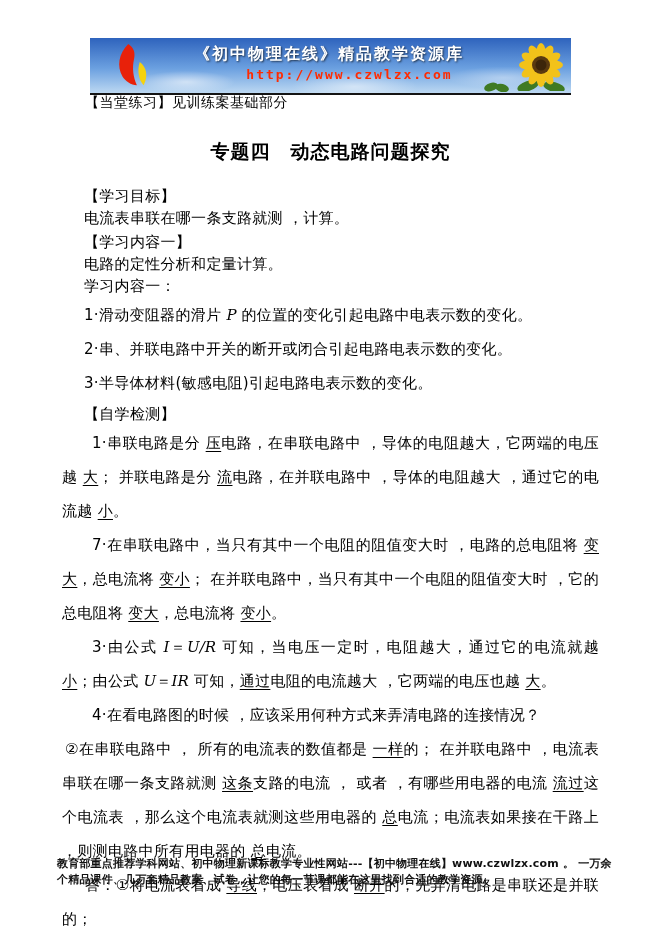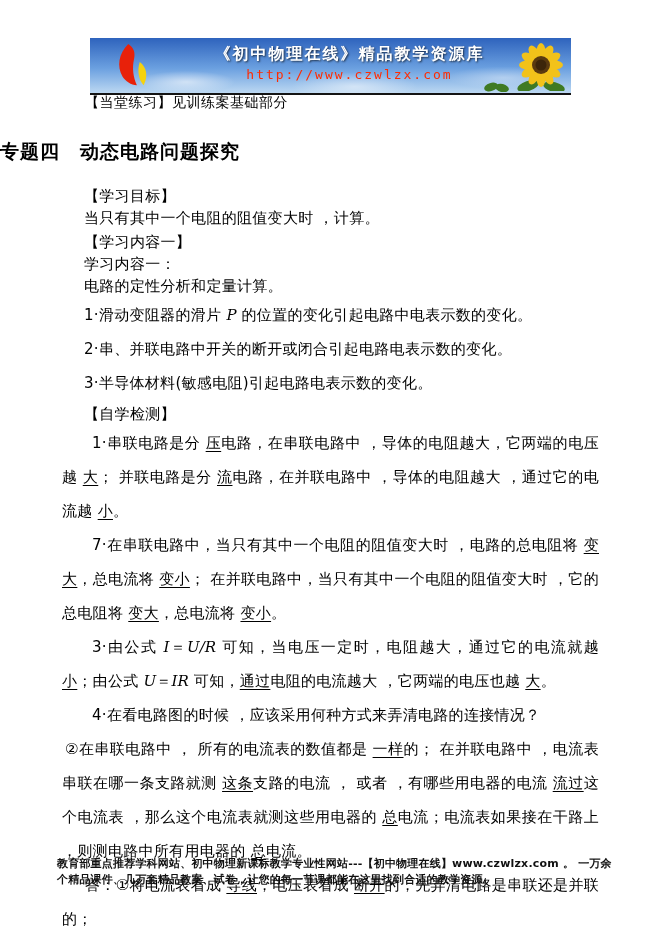--- a/index.html
+++ b/index.html
@@ -6,32 +6,32 @@
   .page{position:relative;width:661px;height:936px;background:#fff;font-family:"DejaVu Sans",sans-serif;color:#000;overflow:hidden}
 
   
   .banner{position:absolute;left:90px;top:38px;width:481px;height:55px;
     background:
       radial-gradient(70px 16px at 20% 80%, rgba(255,255,255,.55), rgba(255,255,255,0) 70%),
       radial-gradient(90px 20px at 55% 88%, rgba(255,255,255,.5), rgba(255,255,255,0) 70%),
       radial-gradient(80px 16px at 86% 72%, rgba(255,255,255,.35), rgba(255,255,255,0) 70%),
       linear-gradient(180deg, var(--sky-top) 0%, var(--sky-mid) 55%, var(--sky-bottom) 100%);
     border-bottom:2px solid #141414;}
-  .banner-title{position:absolute;left:104px;right:66px;top:6px;text-align:center;
+  .banner-title{position:absolute;left:104px;right:66px;top:6px;
     color:var(--title);font-weight:bold;font-size:16px;letter-spacing:2px;white-space:nowrap;
     text-shadow:1px 1px 2px rgba(0,0,0,.65);}
   .banner-url{position:absolute;left:104px;right:66px;top:29px;text-align:center;
-    color:var(--url);font-family:"DejaVu Sans Mono",monospace;font-weight:normal;font-size:13px;letter-spacing:2px;}
+    color:var(--url);font-family:"DejaVu Sans Mono",monospace;font-weight:bold;font-size:13px;letter-spacing:2px;}
   .logo{position:absolute;left:20px;top:3px;width:48px;height:48px}
   .sunflower{position:absolute;right:3px;top:5px;width:54px;height:48px}
   .plant{position:absolute;right:60px;bottom:1px;width:28px;height:14px}
 
   
   .header-note{position:absolute;left:85px;top:94px;font-size:14px;letter-spacing:.5px}
-  .doc-title{position:absolute;left:0;right:0;top:139px;margin:0;
+  .doc-title{position:absolute;left:0;right:0;top:139px;margin:0;text-align:center;
     font-size:19px;font-weight:bold;letter-spacing:1px;color:var(--text)}
   .document-body{position:absolute;left:62px;right:62px;top:182px;font-size:15px}
   .para{margin:0;letter-spacing:.3px}
   .para.label{line-height:20px;margin:4px 0 2px 22px}
   .para.text{line-height:20px;margin:0 0 2px 22px}
   .para.item{line-height:34px;margin:0 0 0 22px}
   .para.question{line-height:34px;text-indent:30px;text-align:justify}
   .para.answer{line-height:34px;text-indent:23px;text-align:justify}
   .para.answer2{line-height:34px;text-indent:3px;text-align:justify}
   .u{text-decoration:underline;text-underline-offset:3px}
@@ -79,24 +79,24 @@
       </g>
     </svg>
   </div>
 
   <div class="header-note">【当堂练习】见训练案基础部分</div>
 
   <h1 class="doc-title">专题四　动态电路问题探究</h1>
 
   <div class="document-body">
       <p class="para label"><span>【学习目标】</span></p>
-      <p class="para text"><span>当只有其中一个电阻的阻值变大时 ，计算。</span></p>
+      <p class="para text"><span>电流表串联在哪一条支路就测 ，计算。</span></p>
       <p class="para label"><span>【学习内容一】</span></p>
+      <p class="para text"><span>电路的定性分析和定量计算。</span></p>
       <p class="para text"><span>学习内容一：</span></p>
-      <p class="para text"><span>电路的定性分析和定量计算。</span></p>
       <p class="para item"><span>1·滑动变阻器的滑片 </span><span class="i">P</span><span> 的位置的变化引起电路中电表示数的变化。</span></p>
       <p class="para item"><span>2·串、并联电路中开关的断开或闭合引起电路电表示数的变化。</span></p>
       <p class="para item"><span>3·半导体材料(敏感电阻)引起电路电表示数的变化。</span></p>
       <p class="para label"><span>【自学检测】</span></p>
       <p class="para question"><span>1·串联电路是分 </span><span class="u">压</span><span>电路，在串联电路中 ，导体的电阻越大，它两端的电压越 </span><span class="u">大</span><span>； 并联电路是分 </span><span class="u">流</span><span>电路，在并联电路中 ，导体的电阻越大 ，通过它的电流越 </span><span class="u">小</span><span>。</span></p>
       <p class="para question"><span>7·在串联电路中，当只有其中一个电阻的阻值变大时 ，电路的总电阻将 </span><span class="u">变大</span><span>，总电流将 </span><span class="u">变小</span><span>； 在并联电路中，当只有其中一个电阻的阻值变大时 ，它的总电阻将 </span><span class="u">变大</span><span>，总电流将 </span><span class="u">变小</span><span>。</span></p>
       <p class="para question"><span>3·由公式 </span><span class="i">I</span><span>＝</span><span class="i">U/R</span><span> 可知，当电压一定时，电阻越大，通过它的电流就越 </span><span class="u">小</span><span>；由公式 </span><span class="i">U</span><span>＝</span><span class="i">IR</span><span> 可知，</span><span class="u">通过</span><span>电阻的电流越大 ，它两端的电压也越 </span><span class="u">大</span><span>。</span></p>
       <p class="para question"><span>4·在看电路图的时候 ，应该采用何种方式来弄清电路的连接情况？</span></p>
       <p class="para answer2"><span>②在串联电路中 ， 所有的电流表的数值都是 </span><span class="u">一样</span><span>的； 在并联电路中 ，电流表串联在哪一条支路就测 </span><span class="u">这条</span><span>支路的电流 ， 或者 ，有哪些用电器的电流 </span><span class="u">流过</span><span>这个电流表 ，那么这个电流表就测这些用电器的 </span><span class="u">总</span><span>电流；电流表如果接在干路上 ，则测电路中所有用电器的 </span><span class="u">总</span><span>电流。</span></p>
       <p class="para answer"><span>答：①将电流表看成 </span><span class="u">导线</span><span>，电压表看成 </span><span class="u">断开</span><span>的，先弄清电路是串联还是并联的；</span></p>

